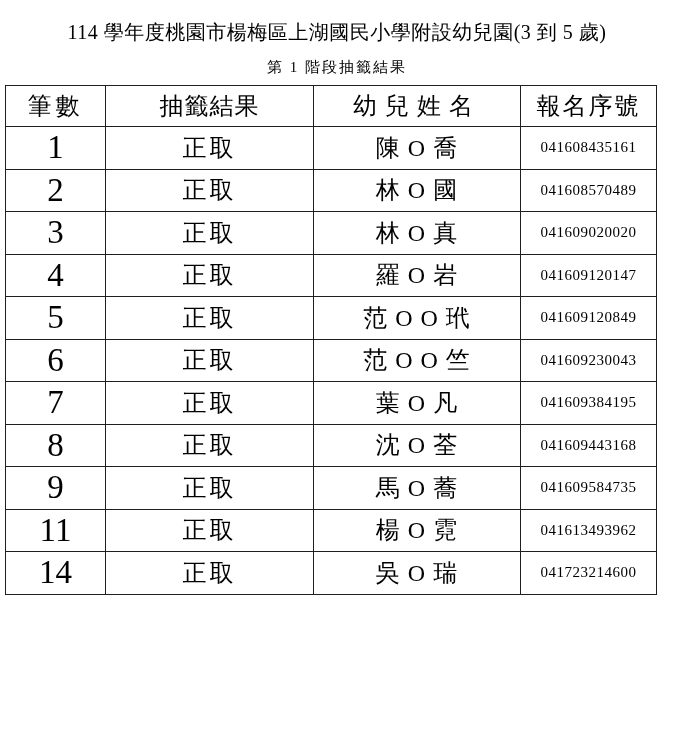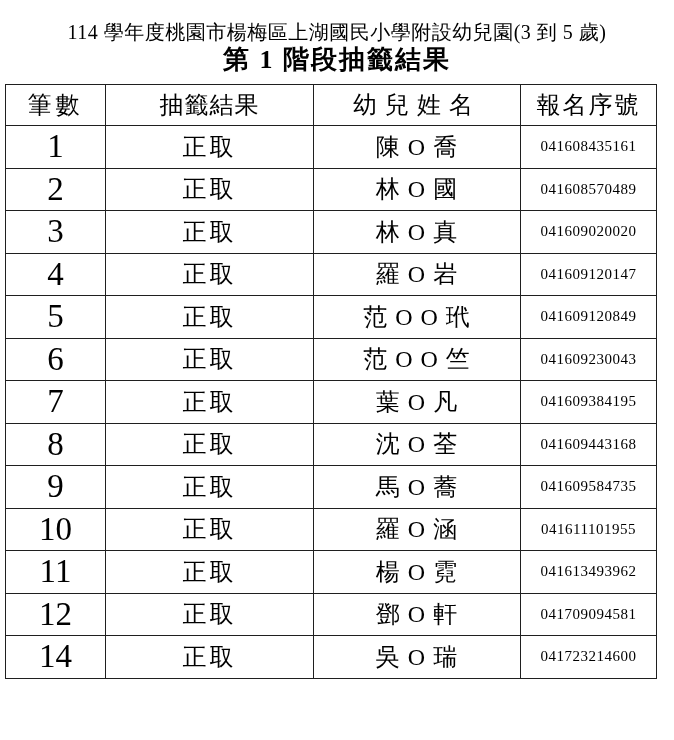--- a/index.html
+++ b/index.html
@@ -18,24 +18,24 @@
   .doc-title {
     text-align: center;
     font-size: 20px;
     line-height: 1.2;
     padding-top: 20px;
     letter-spacing: 0.5px;
     white-space: nowrap;
   }
   .doc-subtitle {
     text-align: center;
-    font-size: 26px;
+    font-size: 15px;
     line-height: 1.2;
+    margin-top: 14px;
     letter-spacing: 2px;
-    font-weight: bold;
   }
   table.results {
     border-collapse: collapse;
     table-layout: fixed;
     width: 651px;
     margin: 9px 0 0 5px;
   }
   col.c-no     { width: 100px; }
   col.c-result { width: 208px; }
   col.c-name   { width: 207px; }
@@ -153,40 +153,28 @@
     <td class="col-serial">041609443168</td>
   </tr>
 
   <tr>
     <td class="col-no">9</td>
     <td class="col-result">正取</td>
     <td class="col-name">馬 O 蕎</td>
     <td class="col-serial">041609584735</td>
   </tr>
 
-  <tr>
-    <td class="col-no">10</td>
-    <td class="col-result">正取</td>
-    <td class="col-name">羅 O 涵</td>
-    <td class="col-serial">041611101955</td>
-  </tr>
 
   <tr>
     <td class="col-no">11</td>
     <td class="col-result">正取</td>
     <td class="col-name">楊 O 霓</td>
     <td class="col-serial">041613493962</td>
   </tr>
 
-  <tr>
-    <td class="col-no">12</td>
-    <td class="col-result">正取</td>
-    <td class="col-name">鄧 O 軒</td>
-    <td class="col-serial">041709094581</td>
-  </tr>
 
 
   <tr>
     <td class="col-no">14</td>
     <td class="col-result">正取</td>
     <td class="col-name">吳 O 瑞</td>
     <td class="col-serial">041723214600</td>
   </tr>
 </tbody>
 </table>

